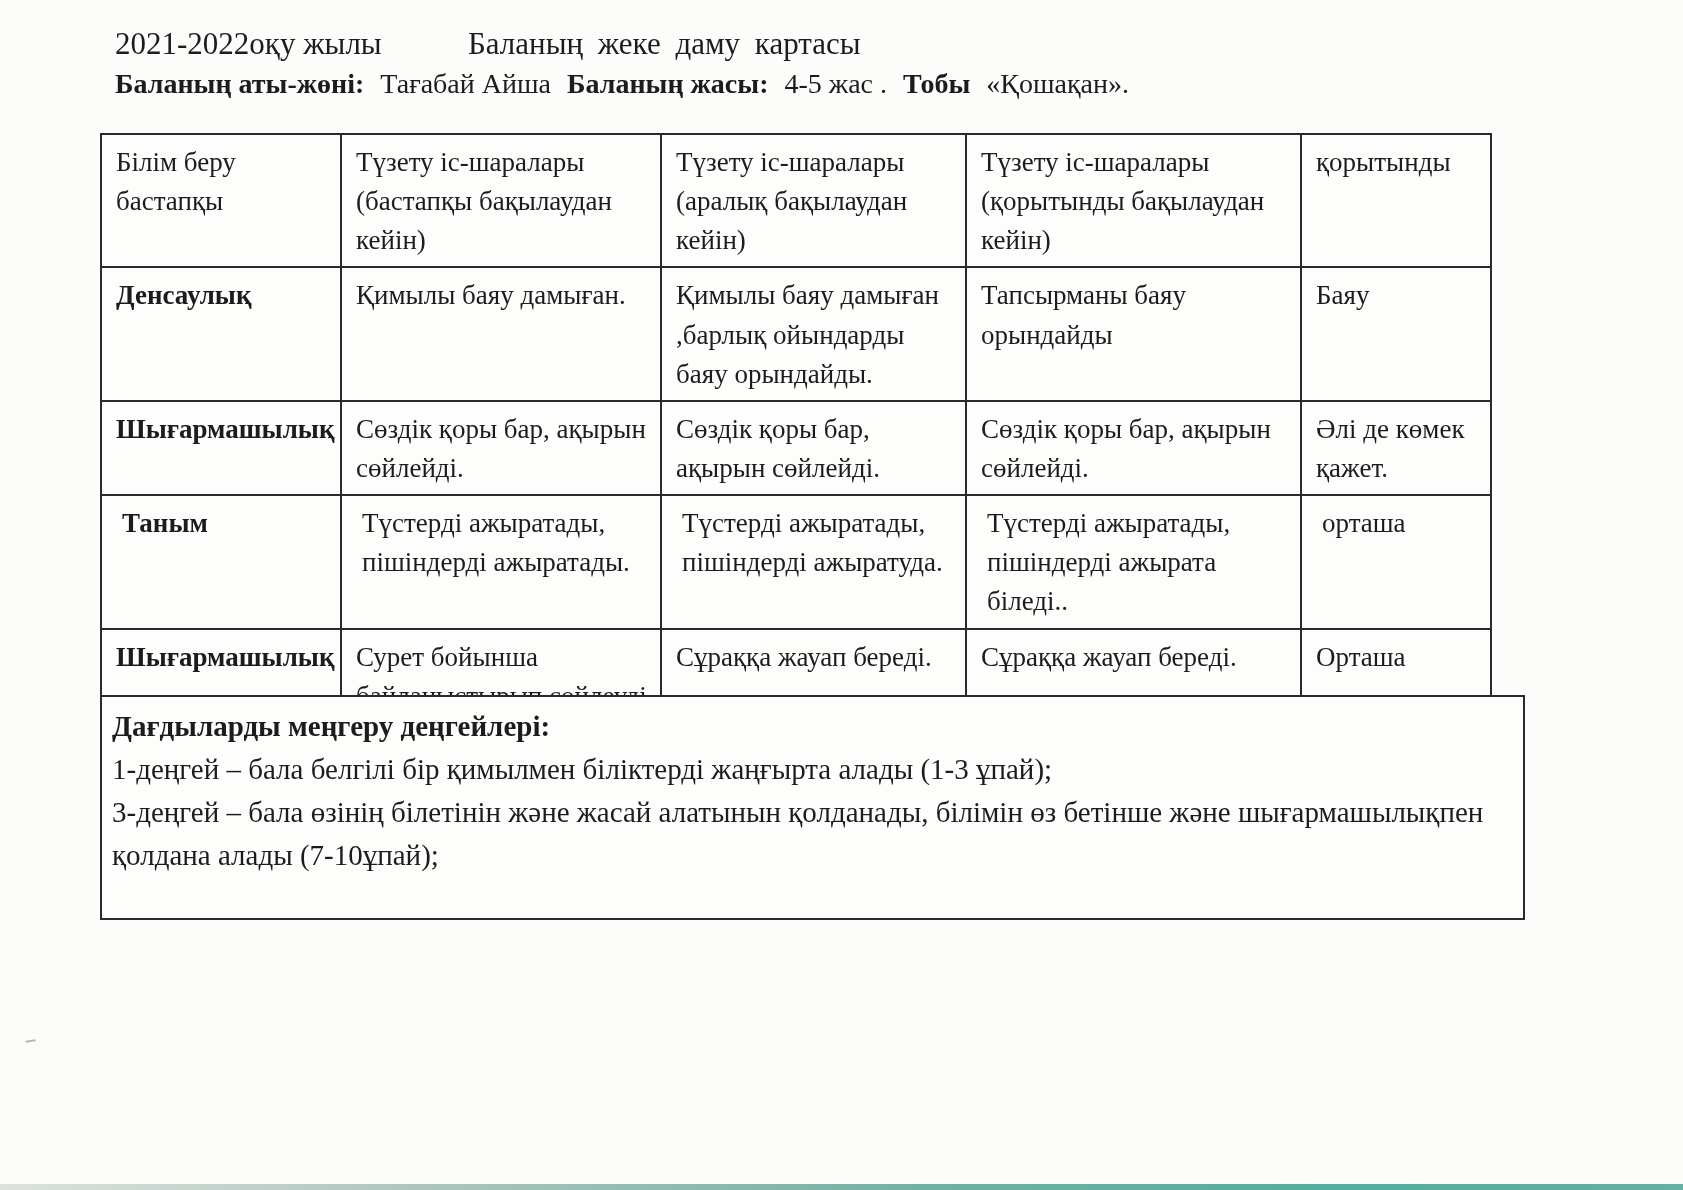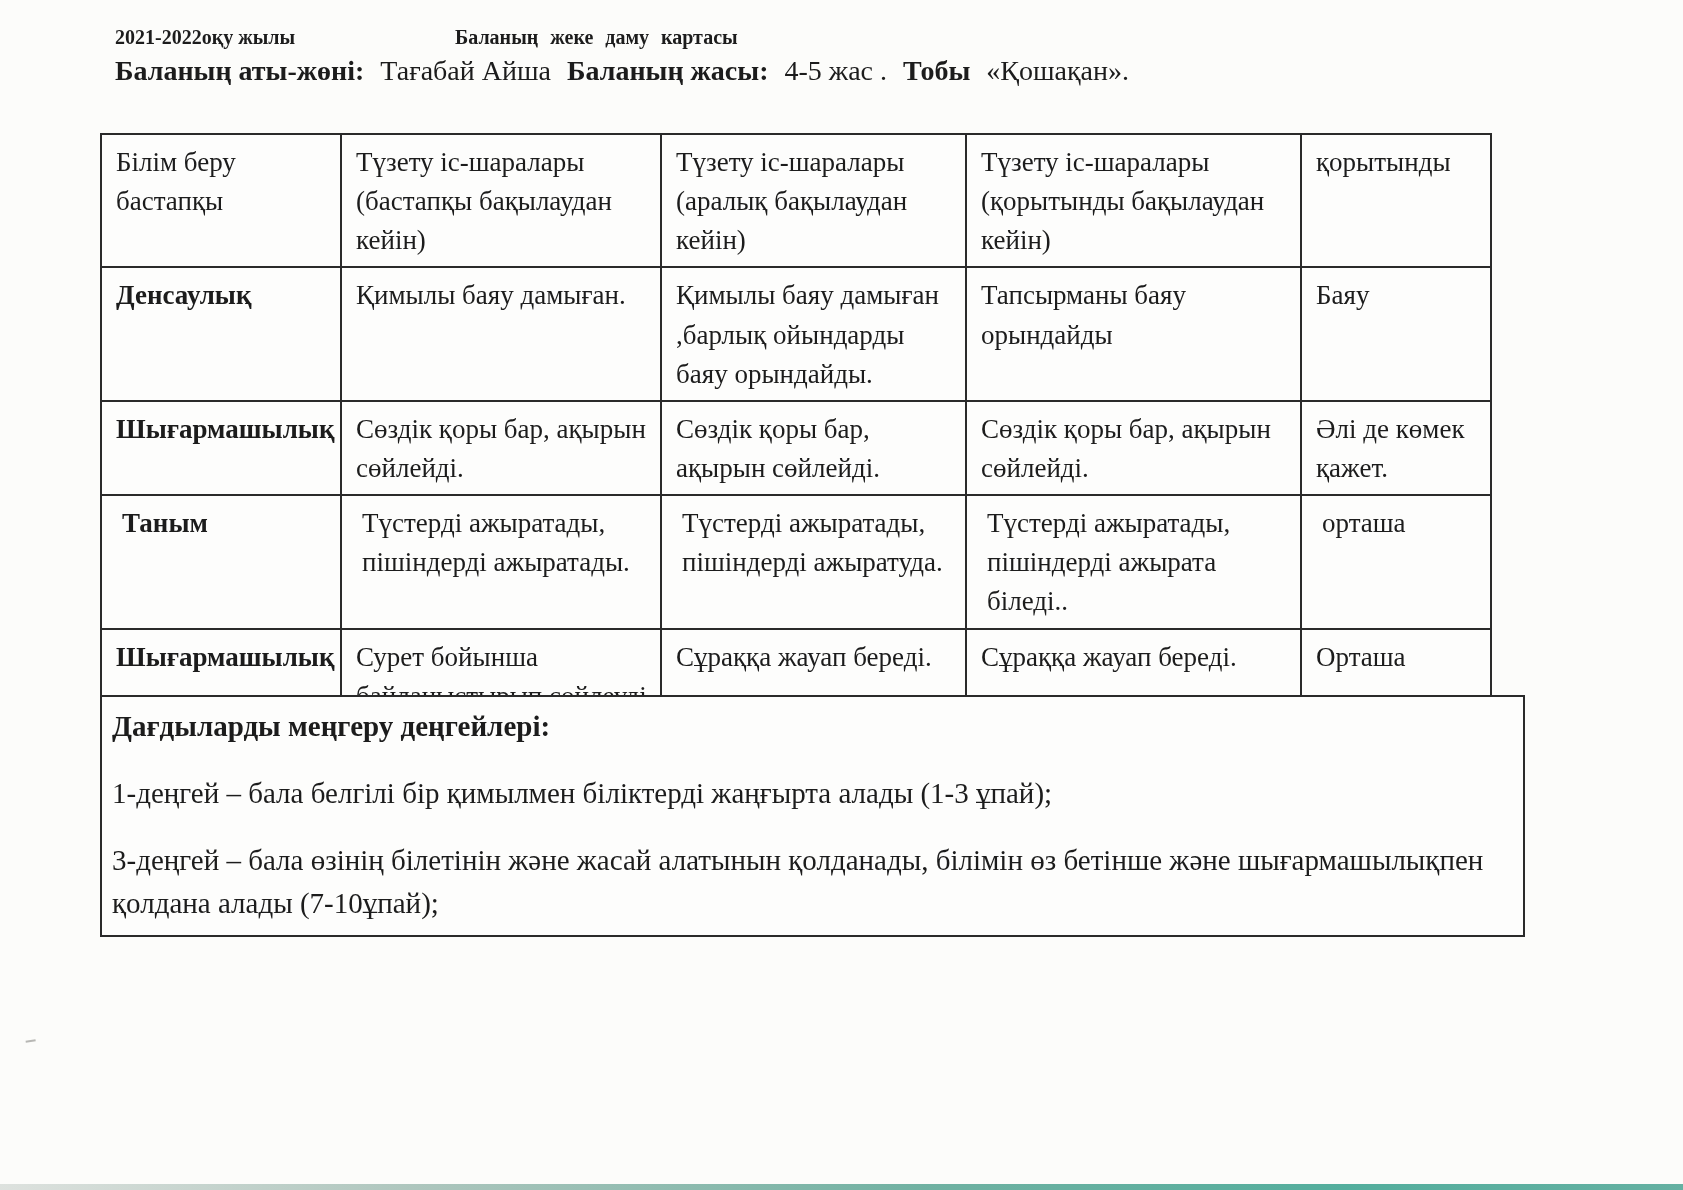--- a/index.html
+++ b/index.html
@@ -5,23 +5,23 @@
   html, body { margin: 0; padding: 0; }
   body {
     width: 1683px; height: 1190px;
     background: #fcfcfa;
     position: relative;
     font-family: "Liberation Serif", "DejaVu Serif", serif;
     color: #1c1c1c;
     overflow: hidden;
   }
   .doc-header { position: absolute; left: 115px; top: 26px; width: 1450px; }
-  .title-line { display: flex; align-items: center; font-size: 20px; font-weight: bold; }
+  .title-line { display: flex; align-items: center; font-size: 31px; font-weight: normal; }
   .year-label { width: 340px; }
-  .doc-title { word-spacing: 7px; }
+  .doc-title { word-spacing: 7px; margin-left: 13px; }
   .info-line { margin-top: 6px; font-size: 28px; }
   .info-line .lbl { font-weight: bold; }
   .info-line span { margin-right: 9px; }
 
   table.dev-table {
     position: absolute; left: 100px; top: 133px;
     border-collapse: collapse; table-layout: fixed;
     width: 1390px;
     font-size: 27px; line-height: 1.45;
   }
@@ -45,21 +45,21 @@
   .levels-box {
     position: absolute; left: 100px; top: 695px;
     width: 1425px; min-height: 225px;
     border: 2px solid #2a2a2a;
     box-sizing: border-box;
     background: #fdfdfc;
     padding: 8px 14px 10px 10px;
     font-size: 29px; line-height: 1.48;
   }
   .levels-title { font-weight: bold; }
-  .level-line { font-weight: normal; margin-top: 24px; }
+  .level-line { font-weight: normal; }
 
   .scan-artifact {
     position: absolute; left: 26px; top: 1040px;
     width: 10px; height: 5px;
     border-top: 2px solid #9a9a96;
     transform: rotate(-8deg);
     opacity: .7;
   }
   .scanner-edge-strip {
     position: absolute; left: 0; bottom: 0;

